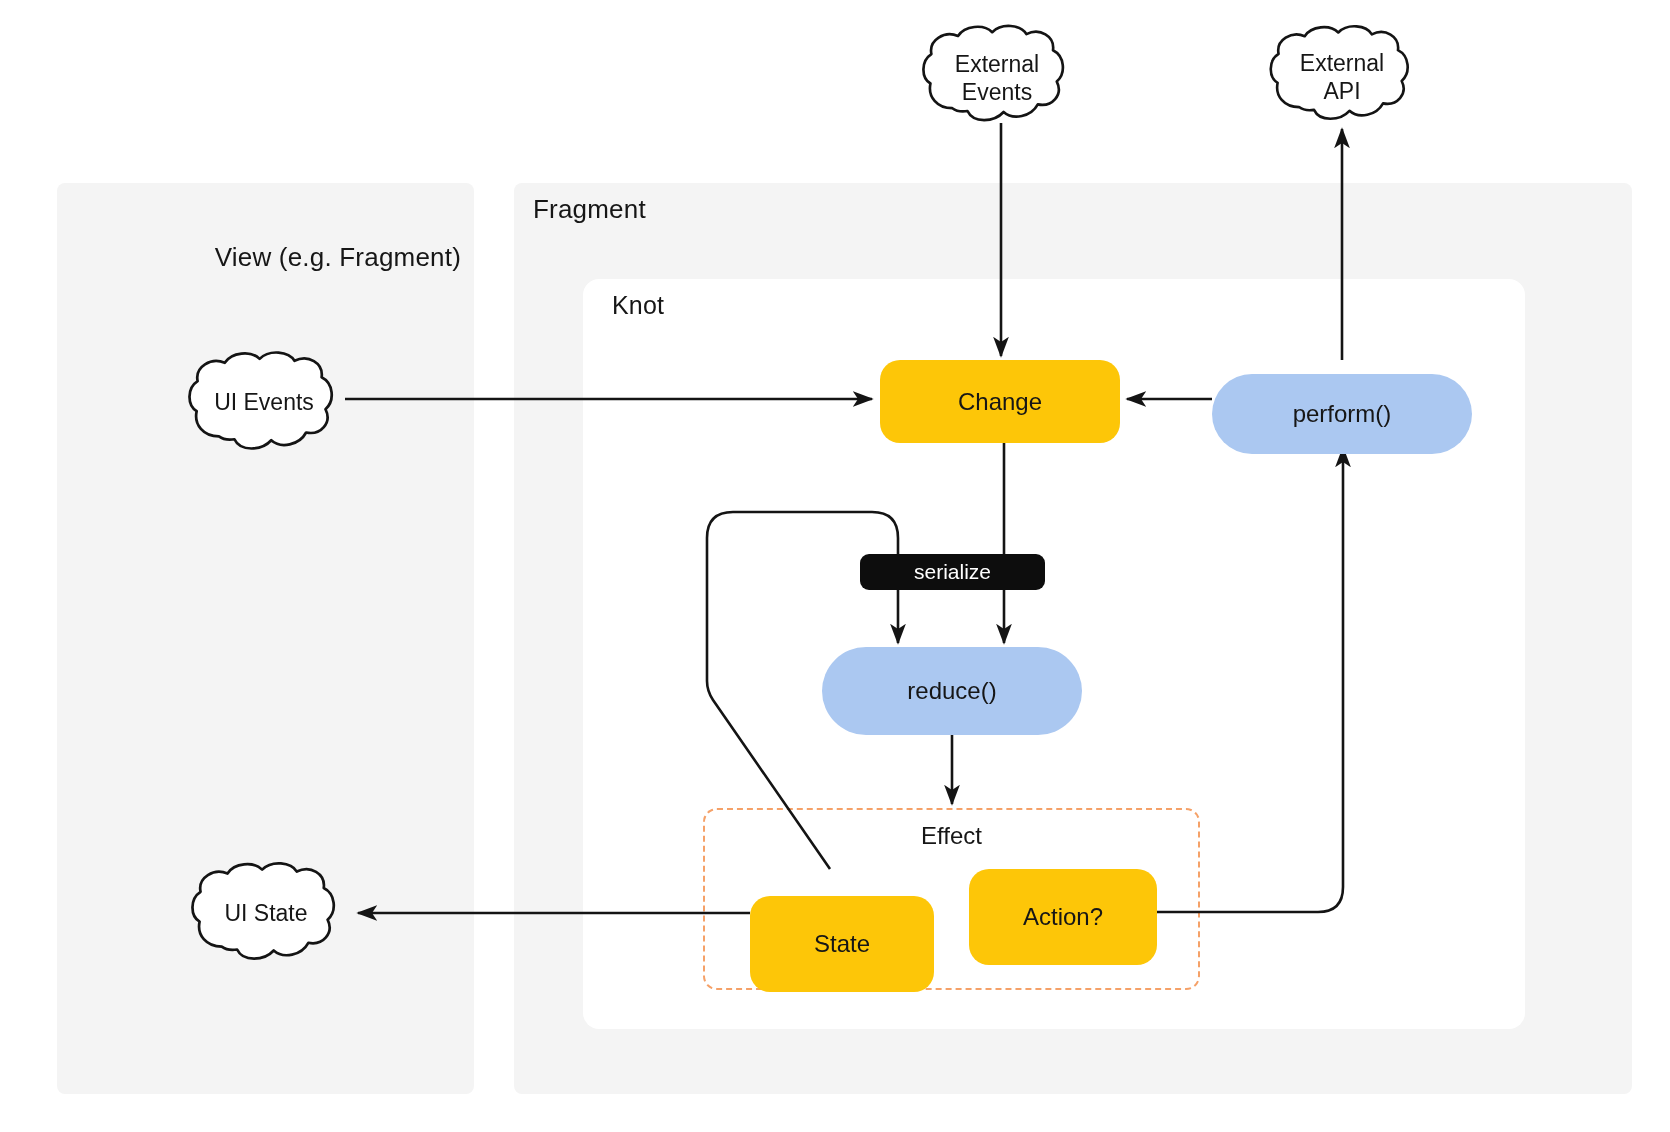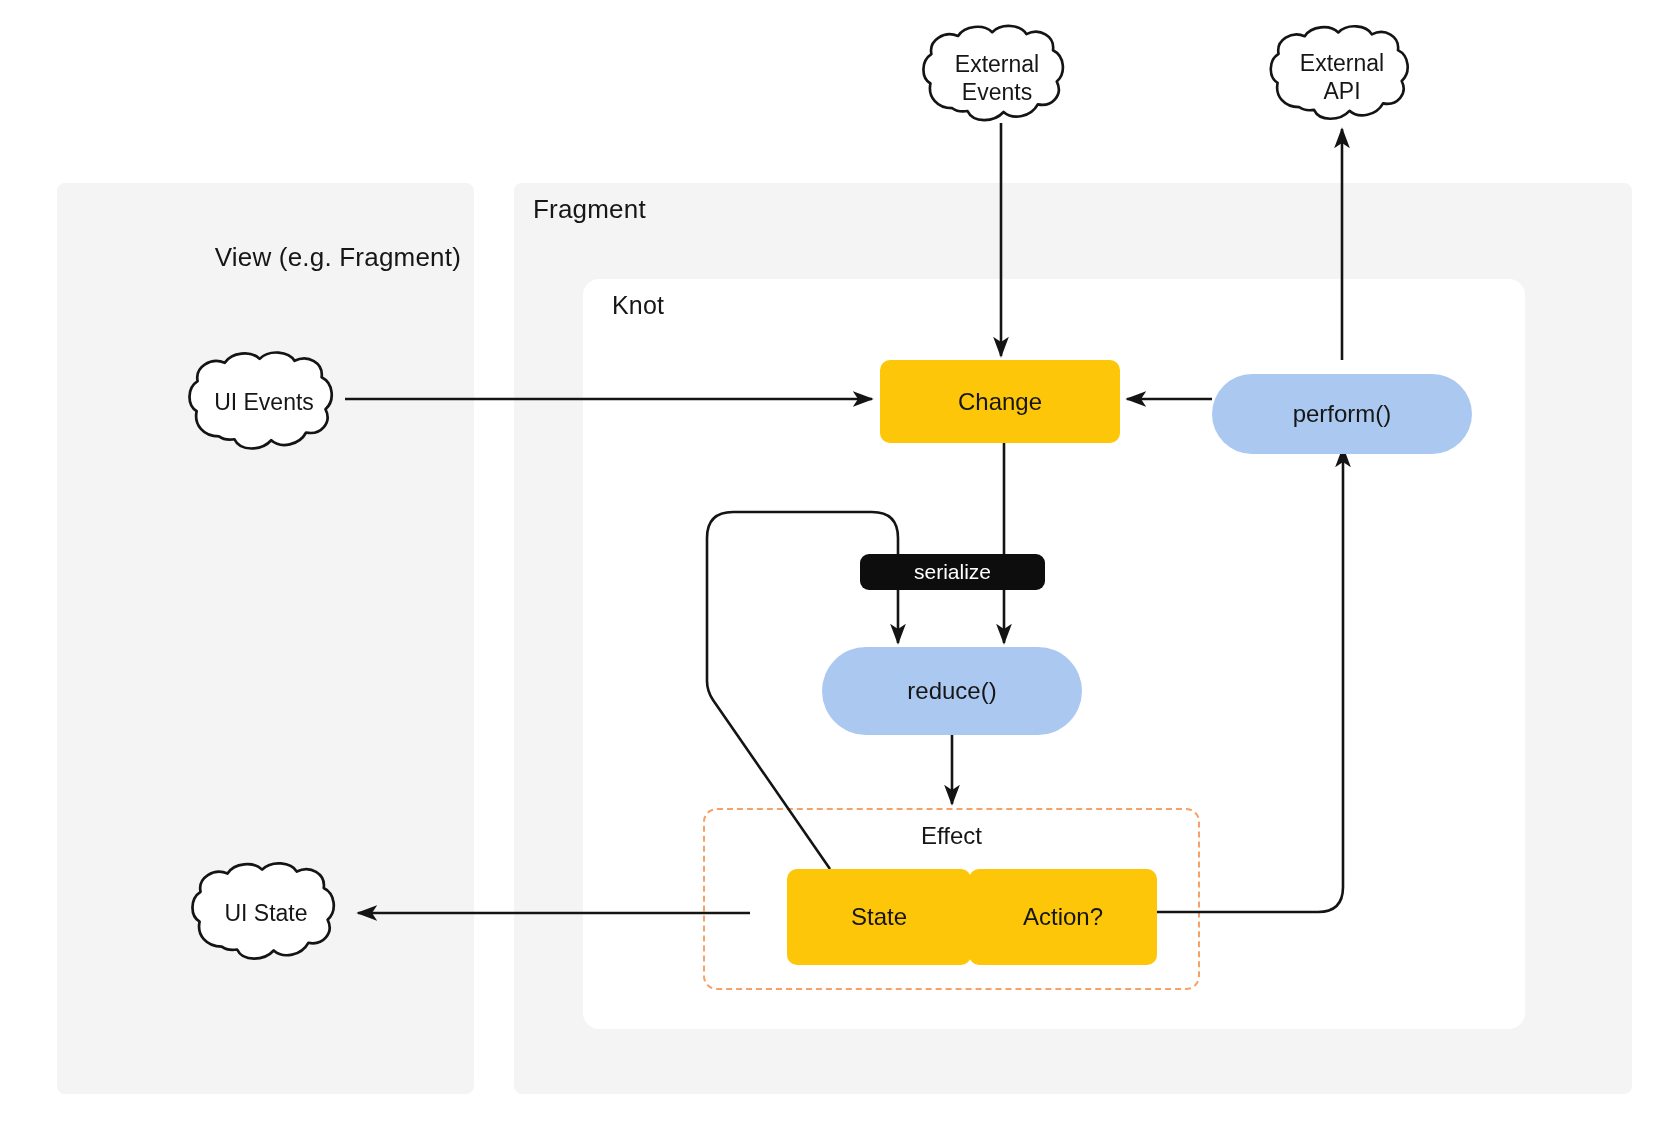--- a/index.html
+++ b/index.html
@@ -17,21 +17,21 @@
     overflow:hidden;
   }
   .panel{position:absolute;background:var(--panel-gray);border-radius:8px;z-index:1;}
   .panel-title{position:absolute;font-size:26px;font-weight:500;letter-spacing:.2px;z-index:3;}
   .knot-box{position:absolute;background:#ffffff;border-radius:16px;z-index:2;}
   .wires{position:absolute;left:0;top:0;z-index:5;pointer-events:none;}
   .node{
     position:absolute;display:flex;align-items:center;justify-content:center;
     font-size:24px;z-index:10;box-sizing:border-box;white-space:nowrap;
   }
-  .node.yellow{background:var(--accent-yellow);border-radius:10px;}
+  .node.yellow{background:var(--accent-yellow);border-radius:20px;}
   .node.blue{background:var(--accent-blue);}
   .node.pill{border-radius:999px;}
   .node.dark{background:var(--serialize-black);color:#ffffff;font-size:21px;border-radius:9px;}
   .effect-group{
     position:absolute;border:2.5px dashed var(--effect-dash);border-radius:14px;
     z-index:4;box-sizing:border-box;background:transparent;
   }
   .effect-label{
     position:absolute;top:12px;left:0;right:0;text-align:center;
     font-size:24px;color:var(--ink);
@@ -94,16 +94,16 @@
   </svg>
 
   <div class="effect-group" style="left:703px;top:808px;width:497px;height:182px;">
     <div class="effect-label">Effect</div>
   </div>
 
   <div class="node yellow" style="left:880px;top:360px;width:240px;height:83px;">Change</div>
   <div class="node blue pill" style="left:1212px;top:374px;width:260px;height:80px;">perform()</div>
   <div class="node dark" style="left:860px;top:554px;width:185px;height:36px;">serialize</div>
   <div class="node blue pill" style="left:822px;top:647px;width:260px;height:88px;">reduce()</div>
-  <div class="node yellow" style="left:750px;top:869px;width:184px;height:96px;margin-left:37px;">State</div>
+  <div class="node yellow" style="left:750px;top:896px;width:184px;height:96px;">State</div>
   <div class="node yellow" style="left:969px;top:869px;width:188px;height:96px;">Action?</div>
 
 </div>
 
 </body></html>

